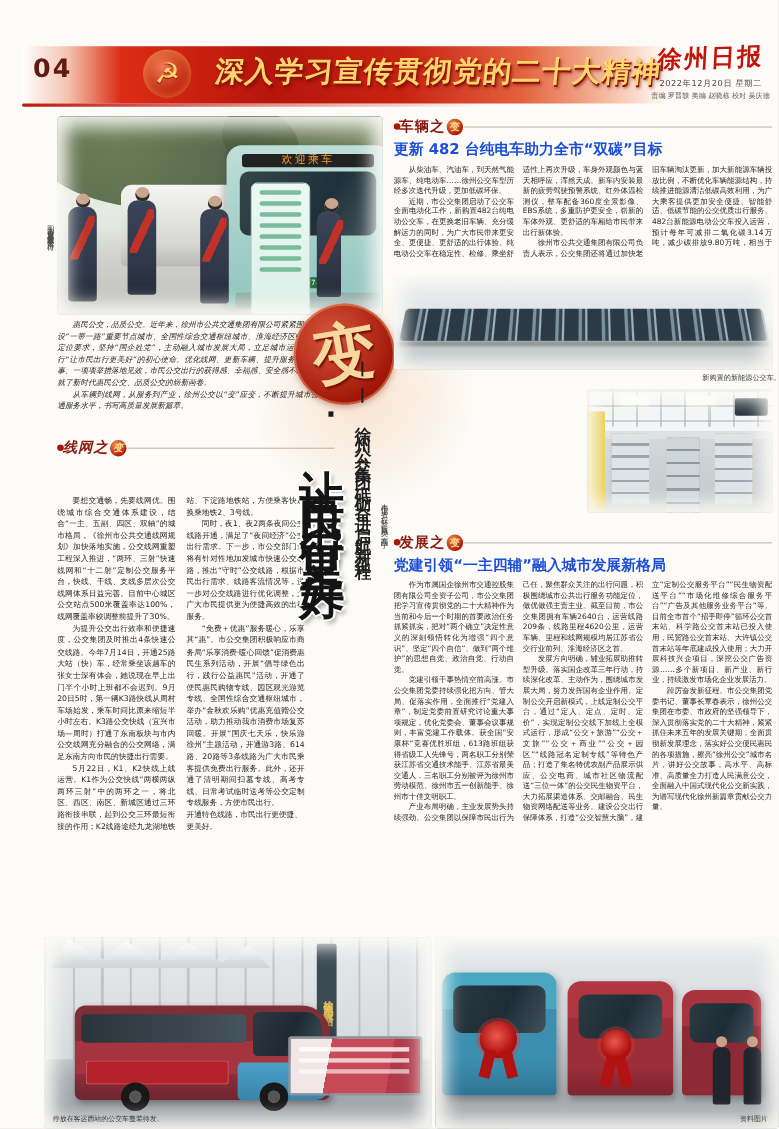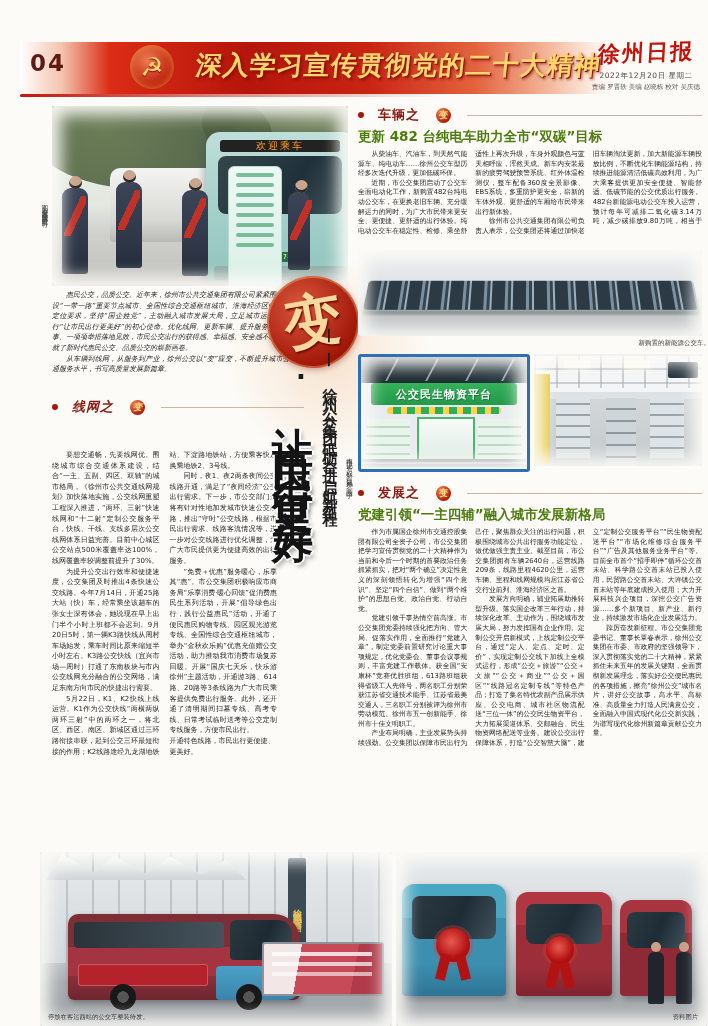--- a/index.html
+++ b/index.html
@@ -19,28 +19,28 @@
   .emblem span{font-size:26px;color:#ffd56e;text-shadow:0 1px 1px #7d0e04;}
   .banner-title{position:absolute;left:196px;top:10px;font-size:26px;font-weight:900;color:#ffd56e;
         transform:skewX(-6deg);letter-spacing:1px;white-space:nowrap;z-index:2;
         text-shadow:1px 1px 0 #8f1206,2px 2px 3px rgba(110,8,0,.65);}
   .masthead{position:absolute;left:588px;top:0px;width:116px;text-align:center;}
   .paper-name{font-family:"DejaVu Serif",serif;font-weight:700;font-size:22px;color:#c3140c;
         transform:skewX(-5deg) rotate(-2deg);letter-spacing:2px;white-space:nowrap;}
   .date-line{margin-top:3px;font-size:7.5px;color:#4a4a4a;letter-spacing:.5px;}
   .staff-line{margin-top:2px;font-size:6.5px;color:#5c5c5c;}
   
-  .sec-row{position:absolute;display:flex;align-items:center;gap:16px;}
+  .sec-row{position:absolute;display:flex;align-items:center;gap:1px;}
   .sec-label{font-size:13px;font-weight:700;color:#8a1a10;letter-spacing:1px;white-space:nowrap;}
   .sec-badge{width:15px;height:15px;border-radius:50%;flex:0 0 15px;
         background:radial-gradient(circle at 35% 30%,#ef8a4e,#b01305 75%);
         color:#ffe08a;font-size:9px;font-weight:700;display:flex;align-items:center;justify-content:center;}
   .sec-line{flex:1;border-top:1px solid #c9b6a4;position:relative;}
   .sec-pin{width:6px;height:6px;border-radius:50%;background:#a8170a;flex:0 0 6px;margin-right:-2px;}
-  .headline{position:absolute;font-weight:700;color:#4d7c0f;line-height:1.25;}
+  .headline{position:absolute;font-weight:700;color:#1d4ed8;line-height:1.25;}
   .body-cols{position:absolute;font-size:7px;line-height:10.6px;text-align:justify;color:#262626;
         overflow:hidden;column-gap:10px;}
   .body-cols p{margin:0;text-indent:2em;}
   .net-body p:last-child{text-align:left;text-indent:0;font-weight:400;}
   .caption{position:absolute;font-size:6.5px;color:#3a3a3a;text-align:right;}
   
   .glow{position:absolute;left:230px;top:250px;width:200px;height:220px;border-radius:50%;
         background:radial-gradient(circle,rgba(243,198,160,.45),rgba(243,198,160,0) 70%);}
   .seal{position:absolute;left:267px;top:276px;width:92px;height:92px;border-radius:50%;
         background:radial-gradient(circle at 38% 32%,#d9573d,#a21708 70%,#8a0e02);
@@ -246,34 +246,20 @@
       <p>从柴油车、汽油车，到天然气能源车、纯电动车……徐州公交车型历经多次迭代升级，更加低碳环保。</p>
       <p>近期，市公交集团启动了公交车全面电动化工作，新购置482台纯电动公交车，在更换老旧车辆、充分缓解运力的同时，为广大市民带来更安全、更便捷、更舒适的出行体验。纯电动公交车在稳定性、检修、乘坐舒适性上再次升级，车身外观颜色与蓝天相呼应，浑然天成。新车内安装最新的疲劳驾驶预警系统、红外体温检测仪，整车配备360度全景影像、EBS系统，多重防护更安全，崭新的车体外观、更舒适的车厢给市民带来出行新体验。</p>
       <p>徐州市公共交通集团有限公司负责人表示，公交集团还将通过加快老旧车辆淘汰更新，加大新能源车辆投放比例，不断优化车辆能源结构，持续推进能源清洁低碳高效利用，为广大乘客提供更加安全便捷、智能舒适、低碳节能的公交优质出行服务。482台新能源电动公交车投入运营，预计每年可减排二氧化碳3.14万吨，减少碳排放9.80万吨，相当于一年植树4.35万棵，为实现全市碳达峰、碳中和目标贡献力量。</p>
     </div>
 
   <div class="photo p2" style="left:358px;top:250px;width:344px;height:86px;">
     <div class="row"></div>
   </div>
   <div class="caption" style="left:366px;top:339px;width:344px;font-family:Liberation Serif, serif;">新购置的新能源公交车。</div>
 
-  <div class="photo p3" style="left:358px;top:354px;width:166px;height:112px;">
-    <div class="canopy">
-        <i style="left:30px;"></i>
-        <i style="left:70px;"></i>
-        <i style="left:110px;"></i>
-        <i style="left:146px;"></i>
-      </div>
-    <div class="sign">公交民生物资平台</div>
-    <div class="sub"></div>
-    <div class="shelfL"></div>
-    <div class="door"></div>
-    <div class="shelfR"></div>
-    <div class="steps"></div>
-  </div>
   <div class="photo p4" style="left:534px;top:354px;width:168px;height:112px;">
     <div class="ceil"></div>
     <div class="lamp" style="left:30px;"></div>
     <div class="lamp" style="left:90px;"></div>
     <div class="pillar"></div>
     <div class="shelf" style="left:22px;"></div>
     <div class="gond"></div>
     <div class="shelf" style="right:18px;"></div>
     <div class="tv"></div>
   </div>

